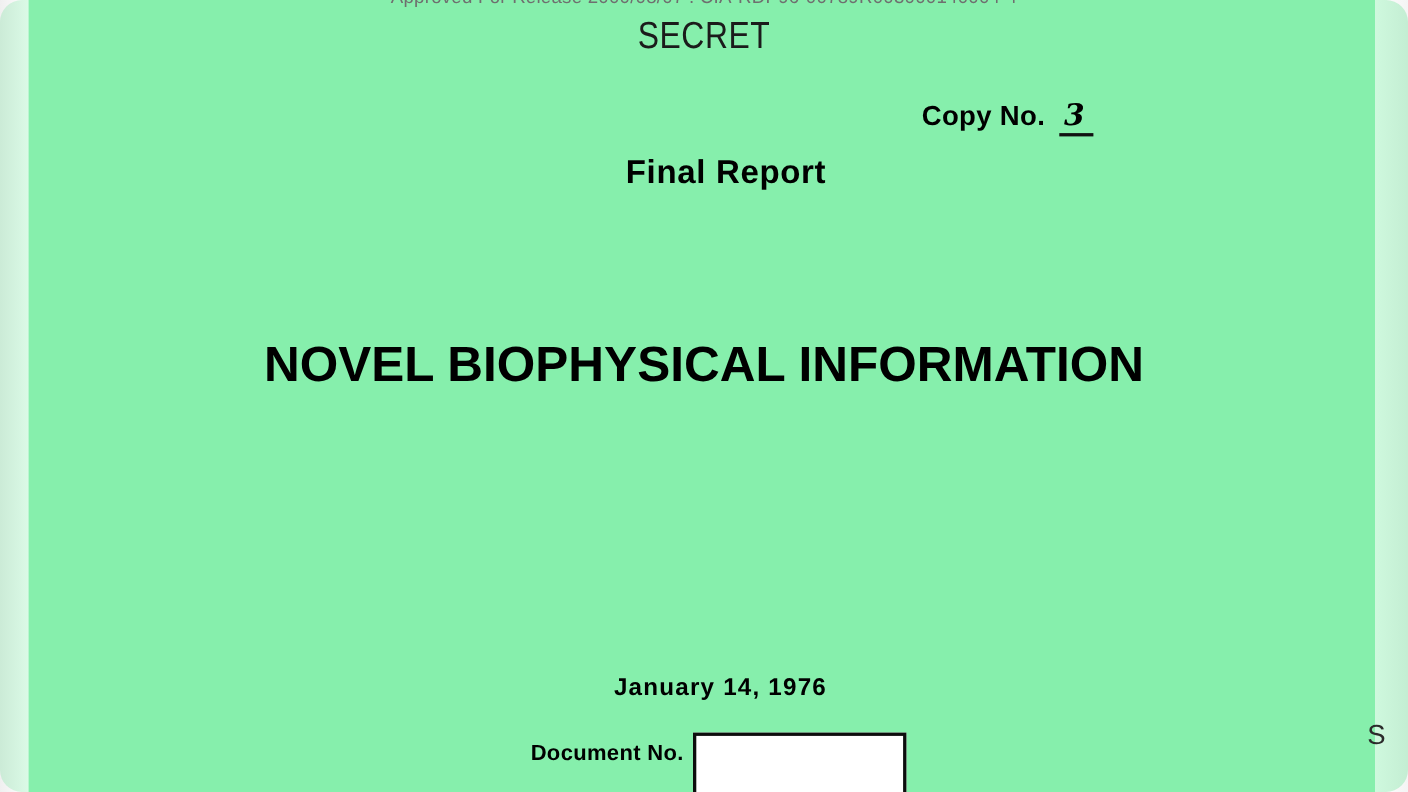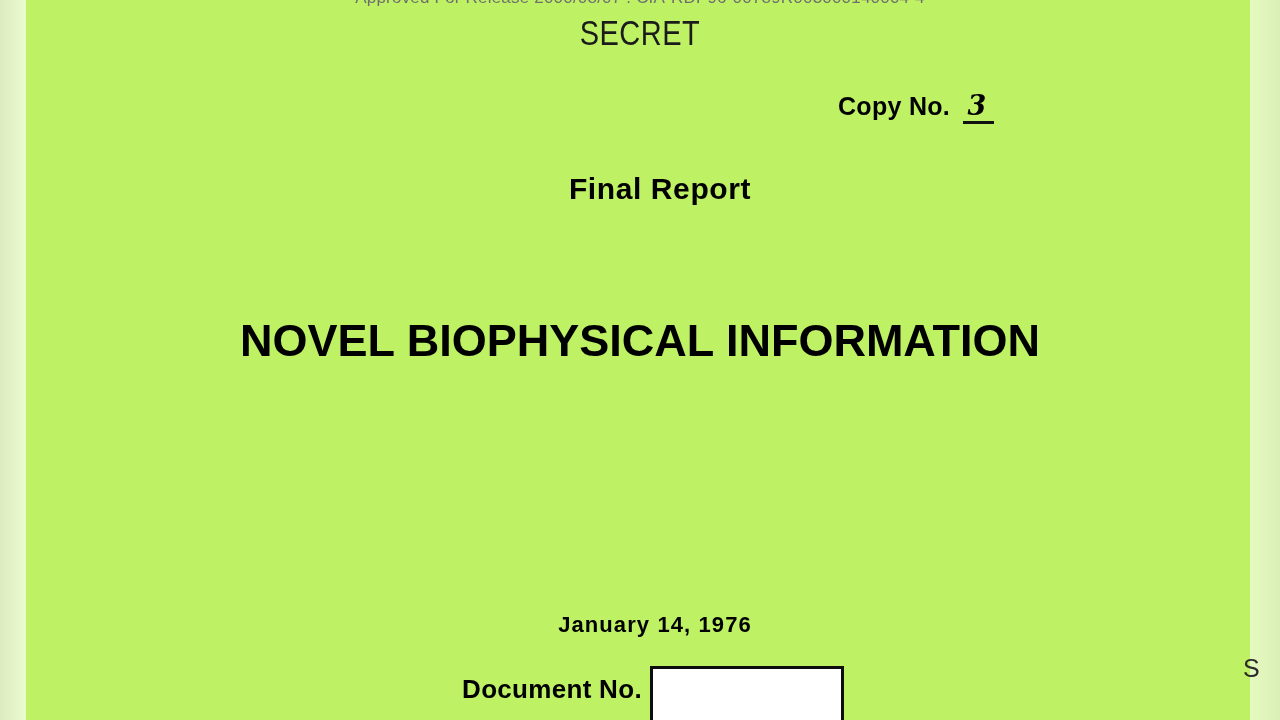--- a/index.html
+++ b/index.html
@@ -12,21 +12,22 @@
     height: 720px;
     overflow: hidden;
     font-family: "Liberation Sans", sans-serif;
     color: #000000;
     position: relative;
   }
 
   .page {
     position: absolute;
     inset: 0;
-    background: #bef264;
+    background: #86efac;
+    border-radius: 20px;
   }
 
   
   .scan-edge-left {
     position: absolute;
     left: 0; top: 0; bottom: 0; width: 26px;
     background: linear-gradient(to right, #e9e9e9, #ffffff);
     opacity: .7;
   }
   .scan-edge-right {
@@ -92,26 +93,25 @@
     position: absolute;
     top: 140px;
     left: 0;
     width: 100%;
     text-align: center;
     font-size: 30px;
     font-weight: bold;
     letter-spacing: .6px;
     padding-left: 40px;
     box-sizing: border-box;
-    margin-top: 32px;
   }
 
   .main-title {
     position: absolute;
-    top: 312px;
+    top: 302px;
     left: 0;
     width: 100%;
     text-align: center;
     font-size: 45px;
     font-weight: bold;
     line-height: 1.28;
     letter-spacing: 0px;
     padding: 0 30px;
     box-sizing: border-box;
   }
@@ -138,21 +138,21 @@
     top: 666px;
     left: 0;
     width: 100%;
     display: flex;
     justify-content: center;
     align-items: flex-start;
     padding-left: 26px;
     box-sizing: border-box;
   }
   .doc-no-label {
-    font-size: 26px;
+    font-size: 20px;
     font-weight: bold;
     letter-spacing: .3px;
     margin-top: 8px;
   }
   .doc-no-box {
     width: 188px;
     height: 54px;
     border: 3px solid #0d0d0d;
     margin-left: 8px;
     background: #ffffff;

